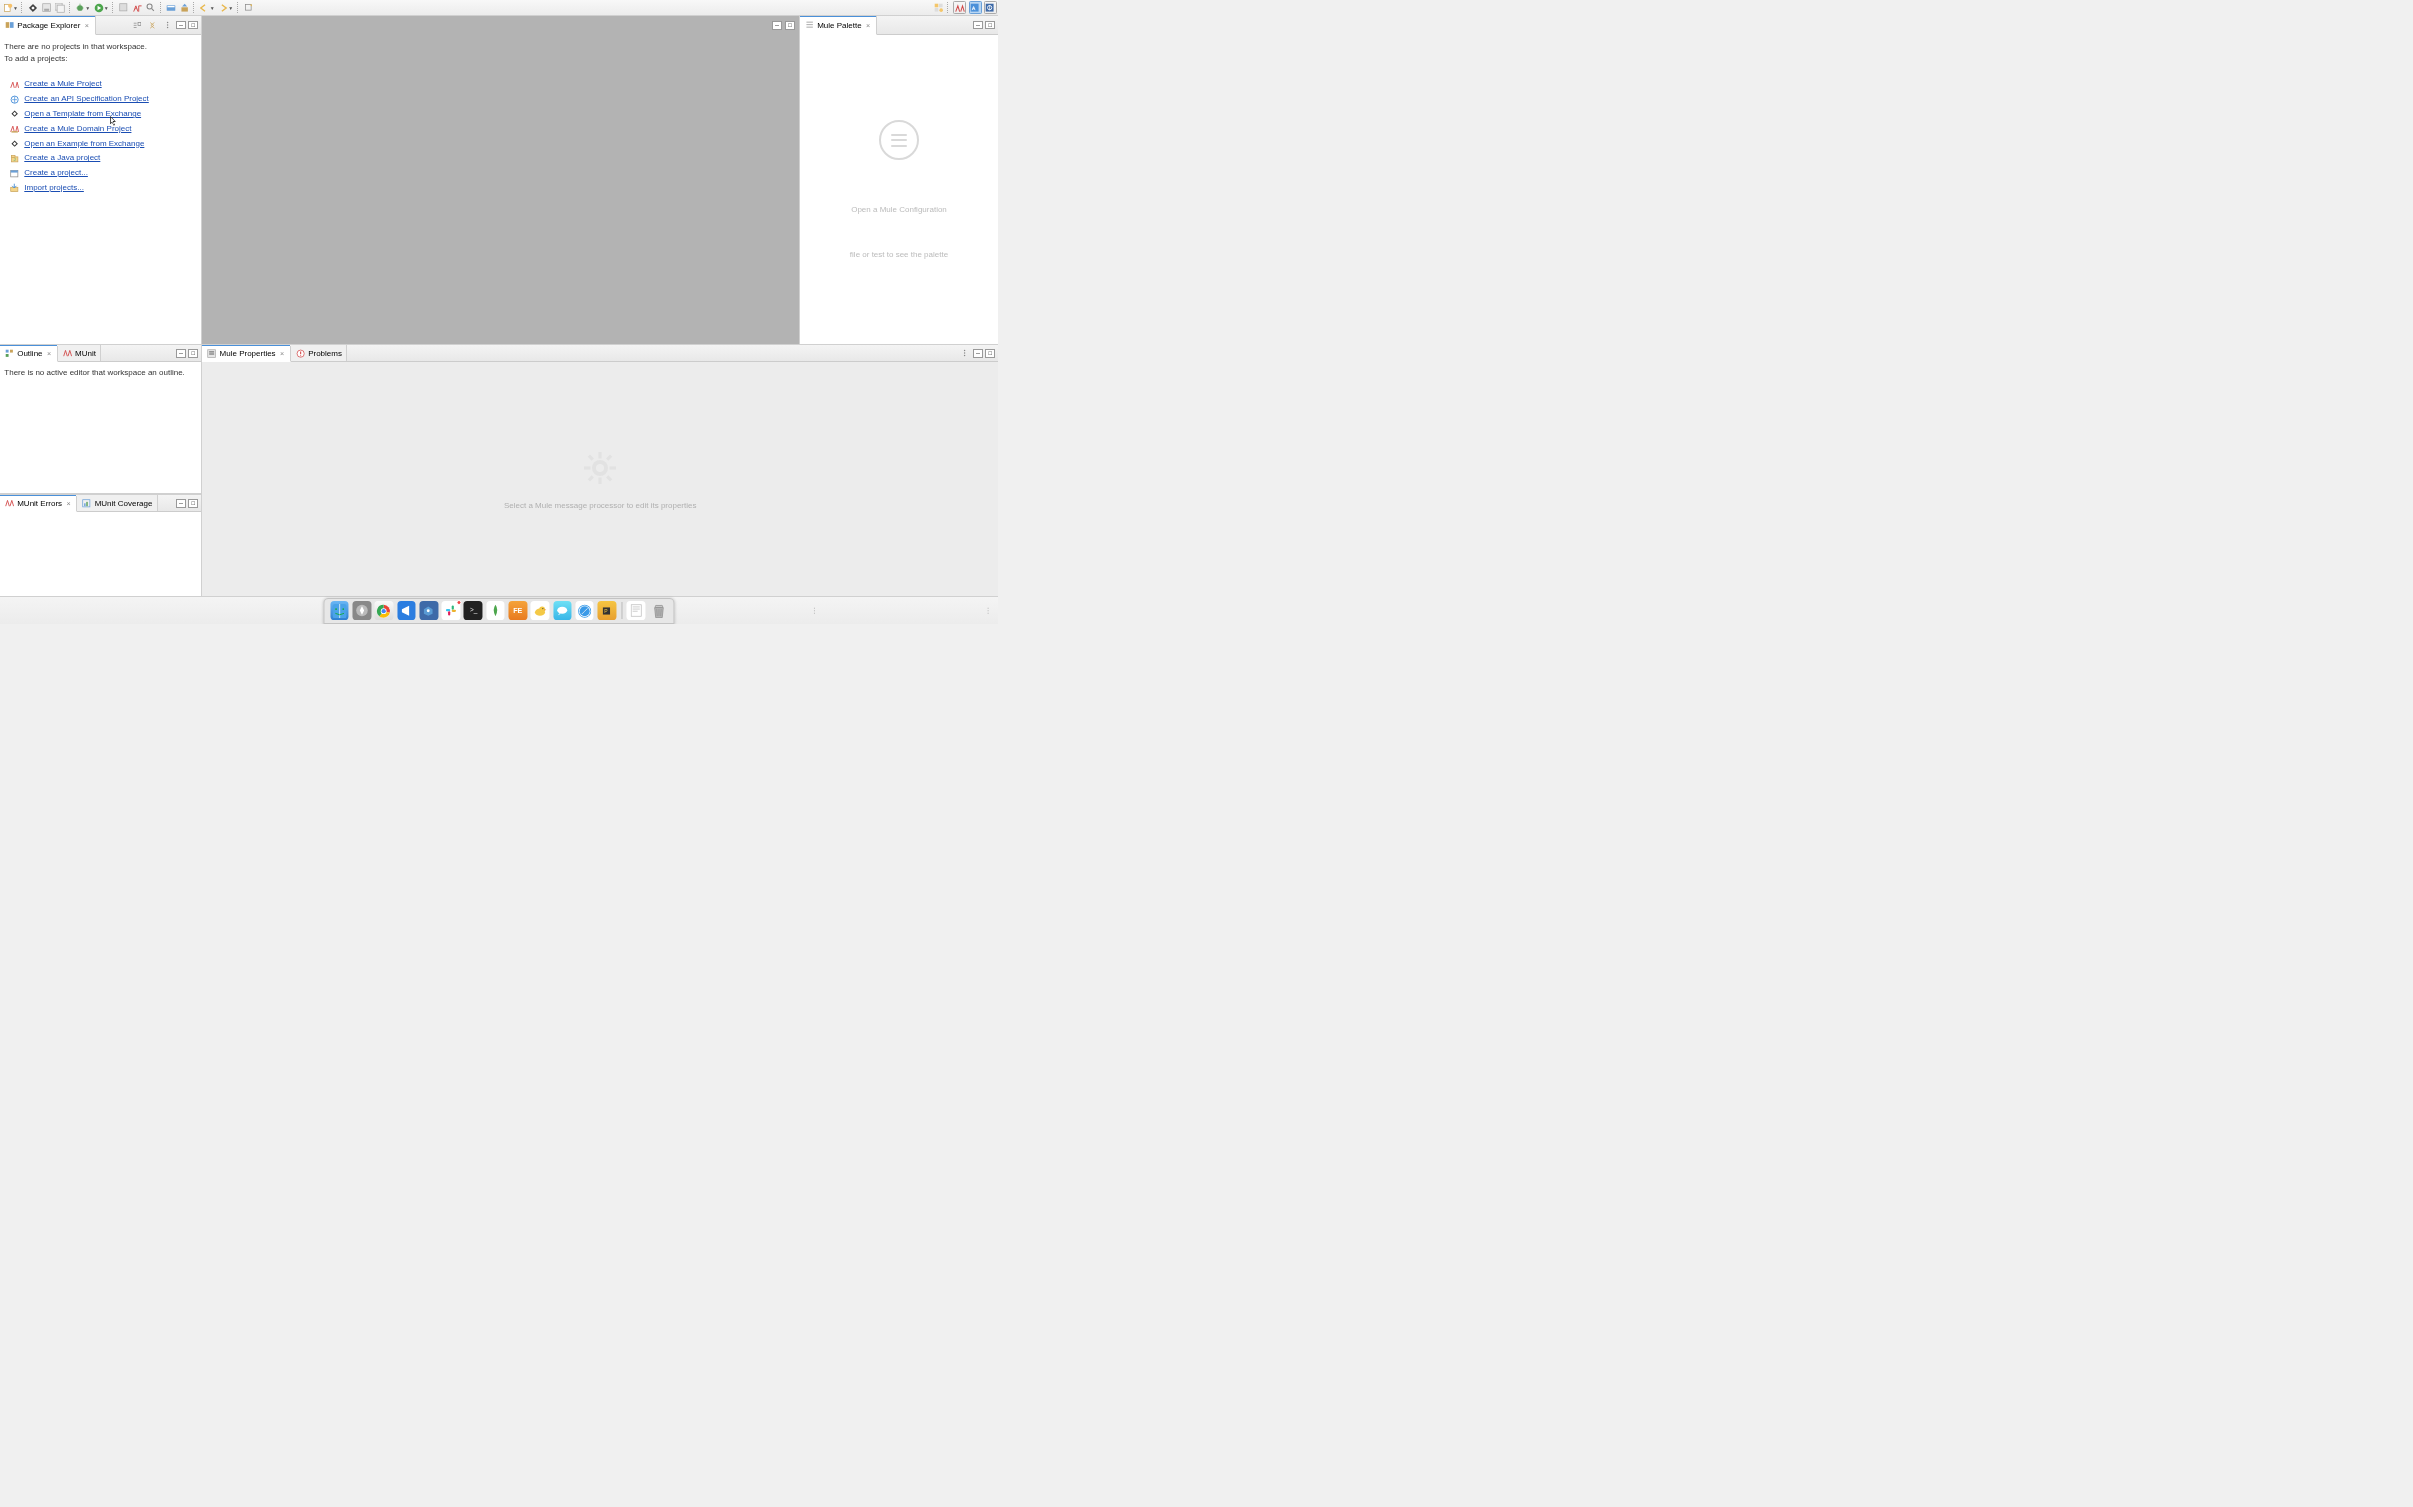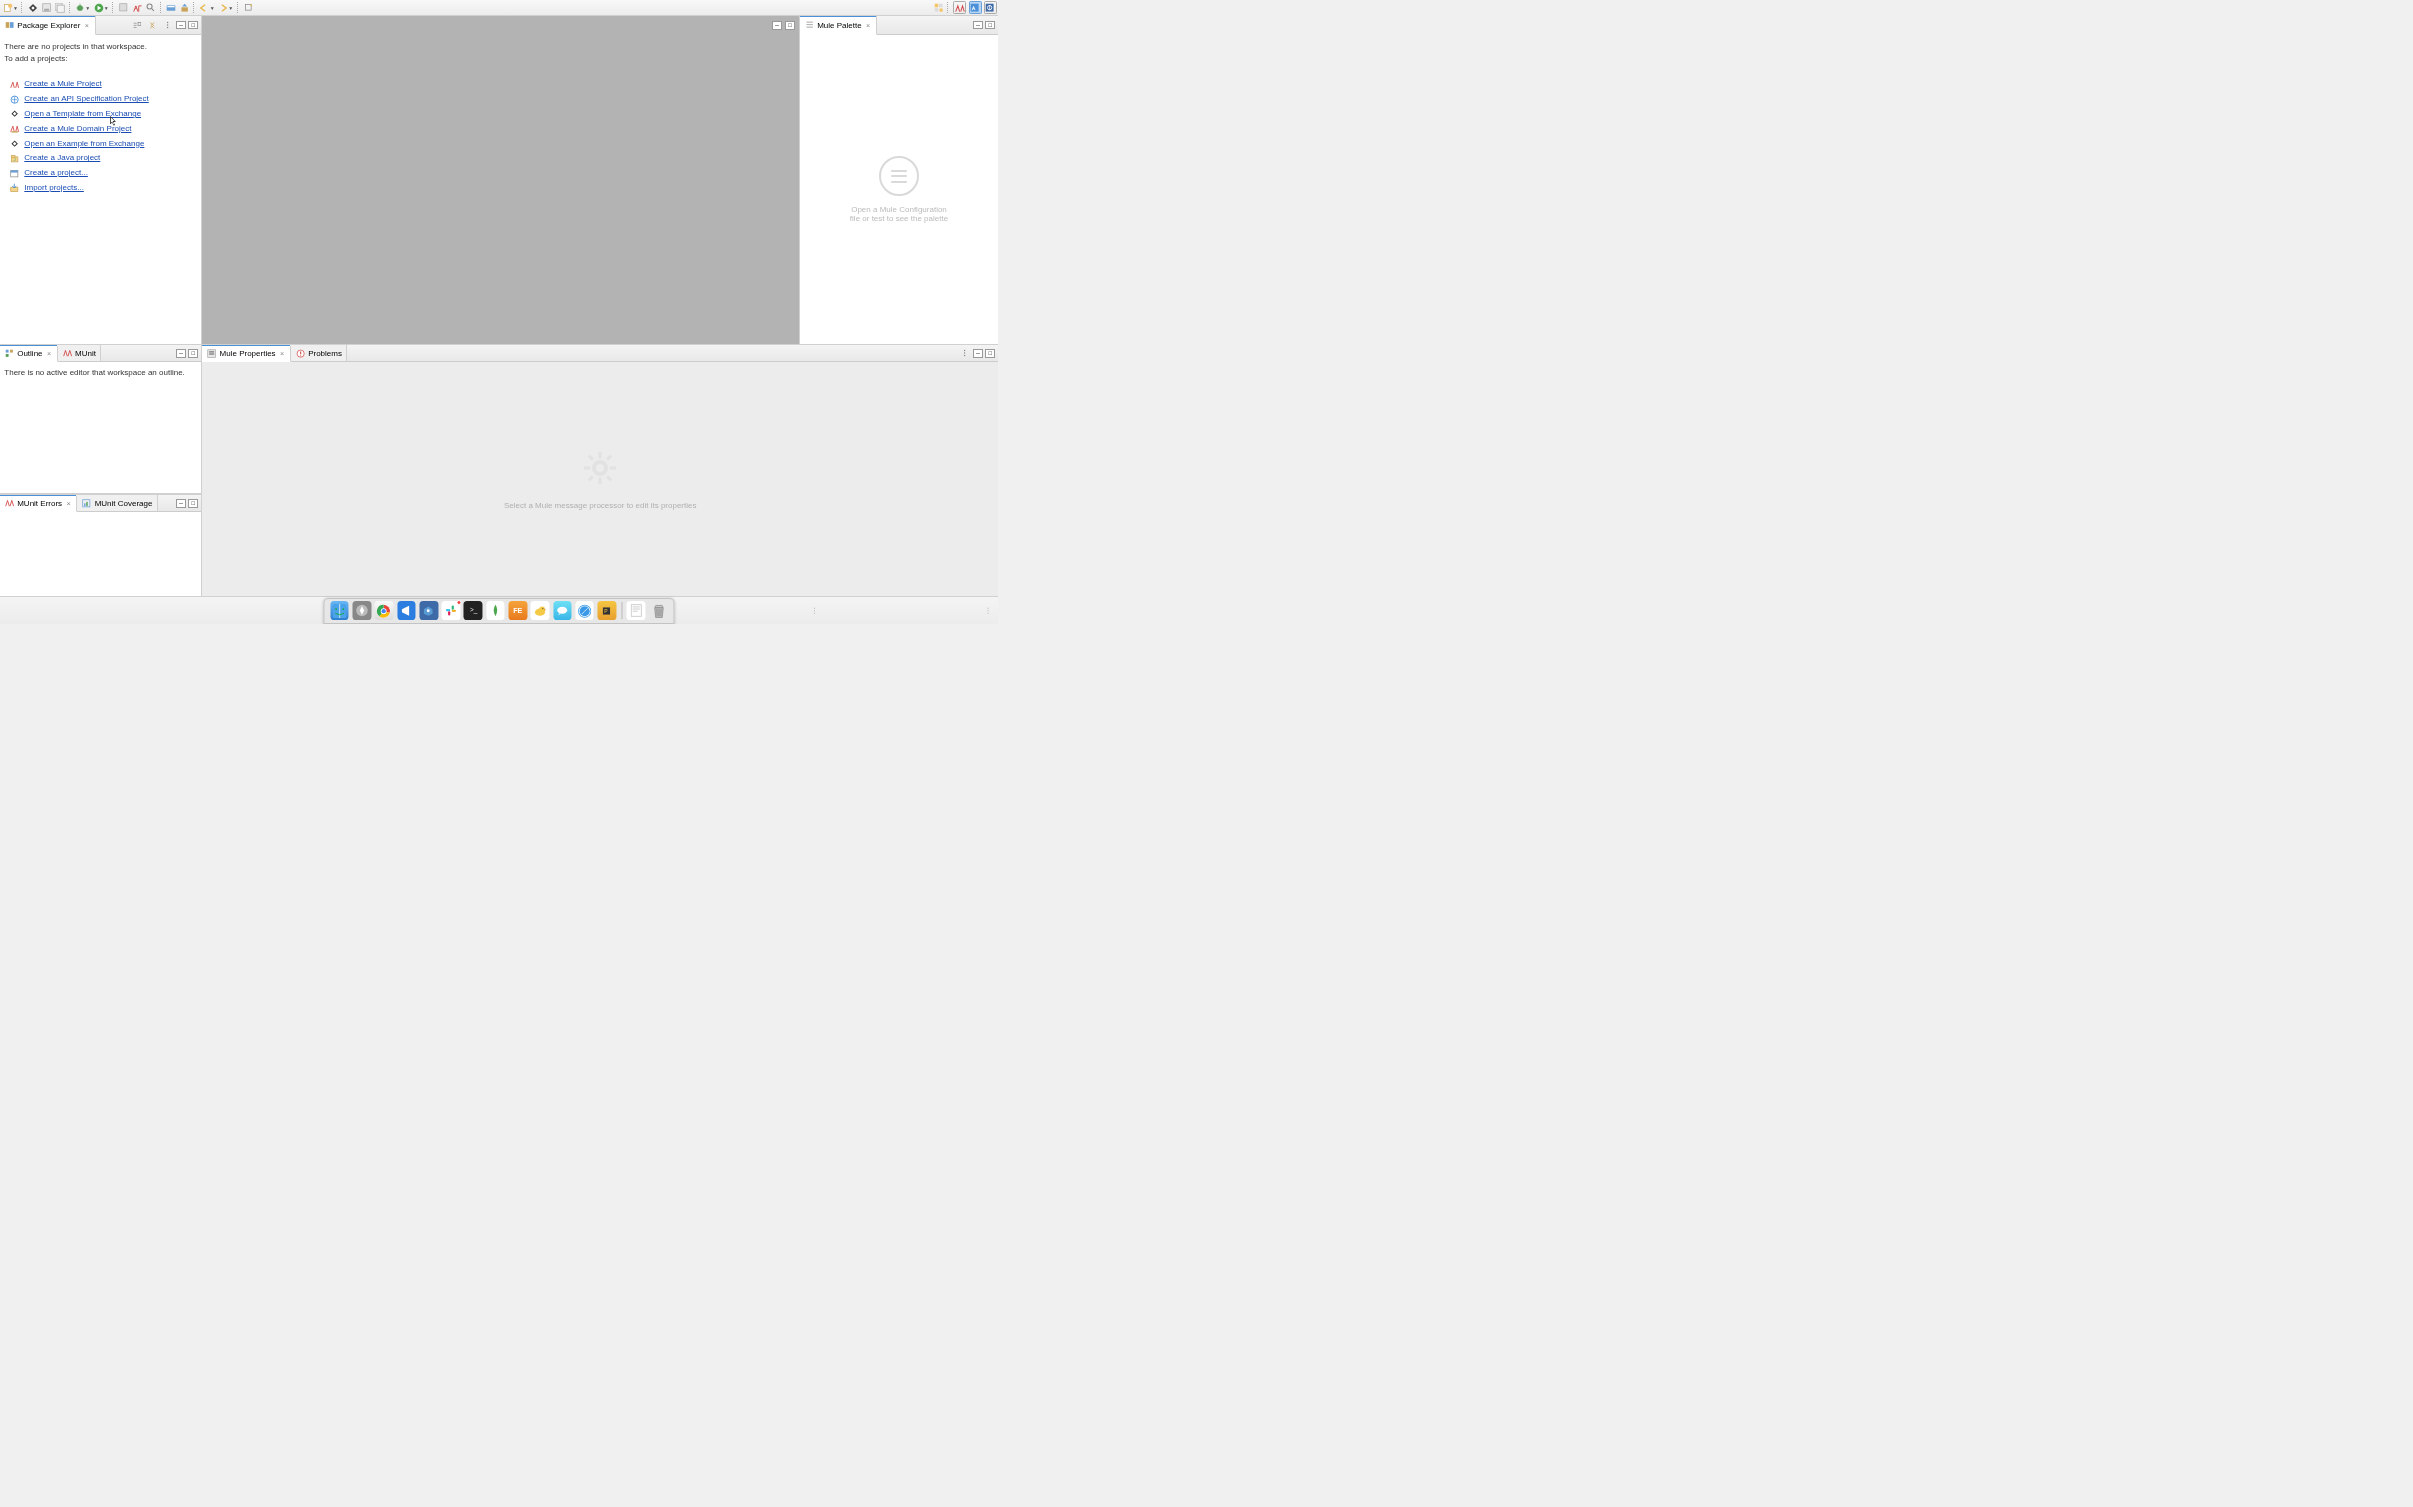--- a/index.html
+++ b/index.html
@@ -123,21 +123,21 @@
 .action-item {
   display:flex; align-items:center; gap:4.3px;
   padding:1.4px 0 1.4px 5.7px;
 }
 .action-icon { width:10px; height:10px; display:inline-flex; align-items:center; justify-content:center; }
 .action-link { color:#1a4db3; text-decoration:underline; cursor:pointer; font-size:8px;}
 
 
 .palette-body {
   flex:1; display:flex; align-items:center; justify-content:center;
-  flex-direction:column; color:#bbb; text-align:center;
+  flex-direction:column; color:#bbb; text-align:center;gap:36px;
 }
 .palette-circle {
   width:40px; height:40px; border:2.2px solid #d9d9d9; border-radius:50%;
   display:flex; align-items:center; justify-content:center;
   margin-bottom:8.6px;
 }
 .palette-lines { display:flex; flex-direction:column; gap:3.6px; }
 .palette-line { width:16px; height:2.2px; background:#d9d9d9; border-radius:1.4px;}
 
 

